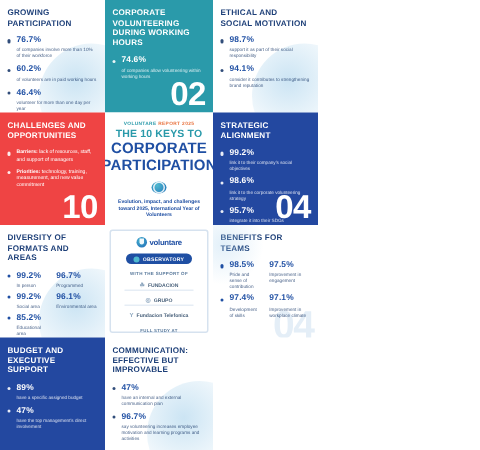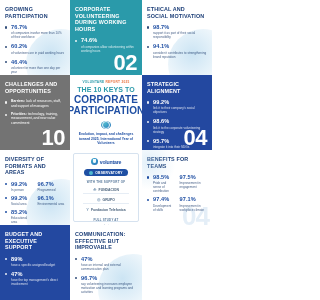--- a/index.html
+++ b/index.html
@@ -13,21 +13,21 @@
     display:grid;
     grid-template-columns:70px 72px 70px;
     grid-template-rows:75px 75px 75px 75px;
     background:#ffffff;
   }
   .panel{position:relative;overflow:hidden;box-sizing:border-box;padding:6px 5px;}
 
   
   .p-white{background:#ffffff;color:#1b3a6b;}
   .p-teal{background:#2a9aaa;color:#ffffff;}
-  .p-tealdark{background:#737373;color:#ffffff;}
+  .p-tealdark{background:#ef4444;color:#ffffff;}
   .p-bluedeep{background:#2348a0;color:#ffffff;}
 
   
   .blob{position:absolute;border-radius:50%;pointer-events:none;}
   .blob.a{width:70px;height:70px;right:-26px;bottom:-24px;
     background:radial-gradient(circle at 35% 35%,rgba(120,185,225,.38),rgba(120,185,225,0) 68%);}
   .blob.b{width:54px;height:54px;left:-20px;top:-14px;
     background:radial-gradient(circle at 50% 50%,rgba(160,205,235,.30),rgba(160,205,235,0) 70%);}
 
   .ptitle{

